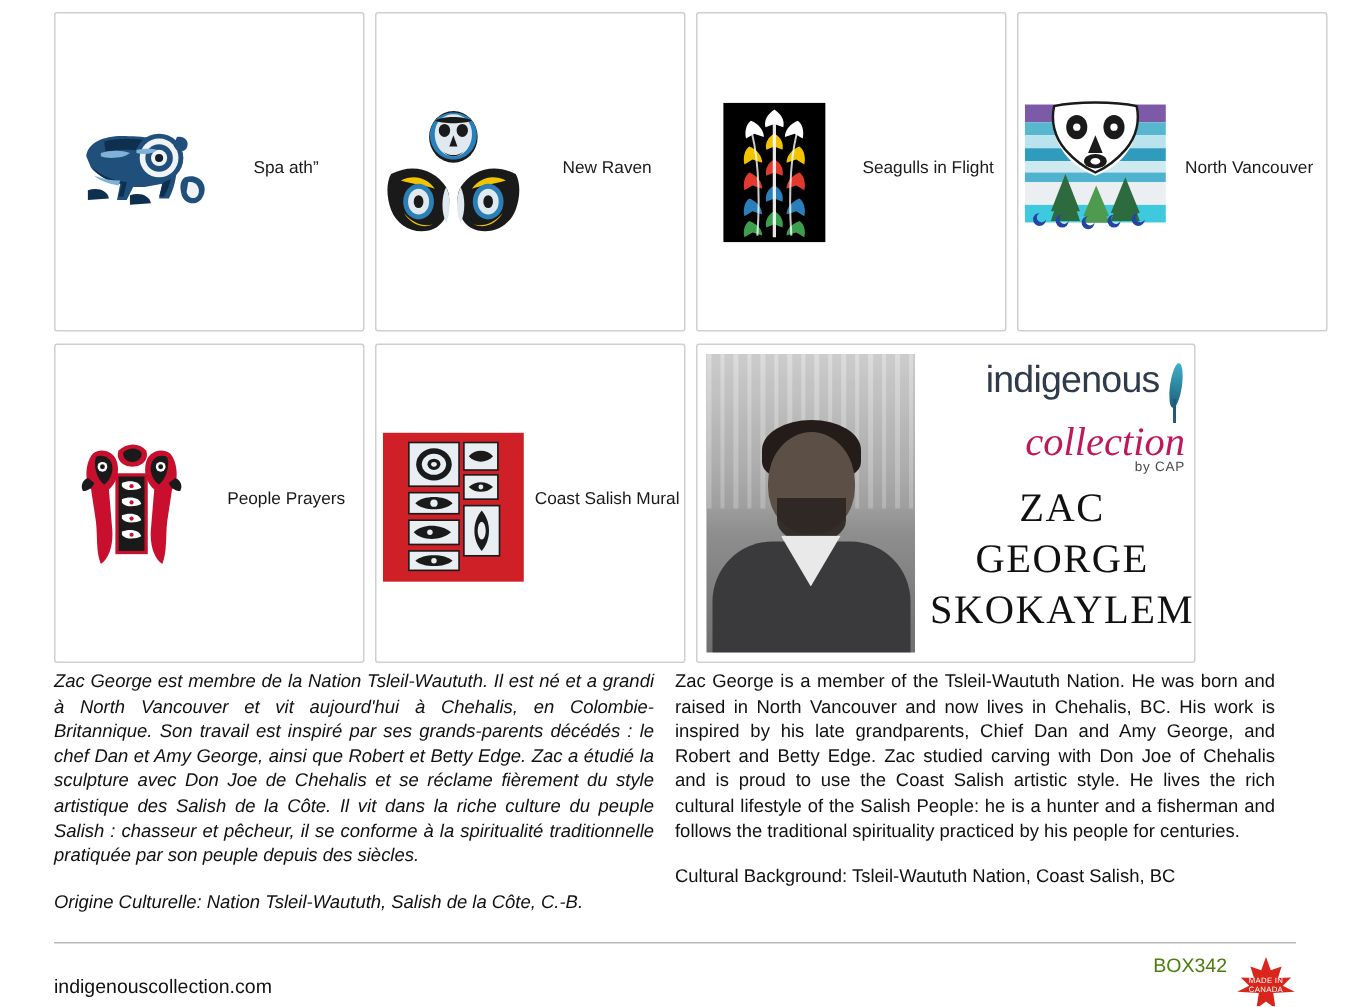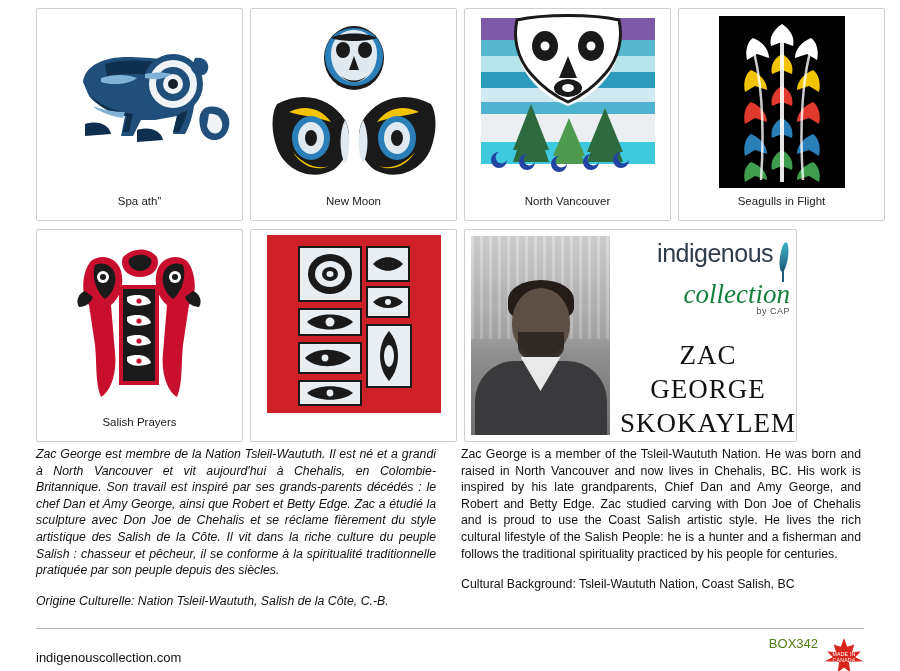--- a/index.html
+++ b/index.html
@@ -24,21 +24,21 @@
   }
   .row1 { left: 36px; top: 8px; }
   .row2 { left: 36px; top: 229px; }
 
   .card {
     background: #ffffff;
     border: 1px solid #cfcfcf;
     border-radius: 2px;
     width: 207px; height: 213px;
     display: flex;
-    flex-direction: column;
+    flex-direction: row;
     align-items: center;
     justify-content: flex-start;
     overflow: hidden;
   }
   .card .art {
     width: 100%;
     height: 186px;
     display: flex;
     align-items: center;
     justify-content: center;
@@ -167,47 +167,47 @@
   }
   .feather .f2 {
     position: absolute; left: 5px; top: 24px;
     width: 2px; height: 16px;
     background: #1d5d7a;
   }
   .logo-coll {
     font-family: "Liberation Serif", serif;
     font-style: italic;
     font-size: 27px;
-    color: #15803d;
+    color: #be185d;
     line-height: 28px;
     margin-top: -4px;
   }
   .logo-bycap {
     font-size: 9px;
     color: #4a4a4a;
     letter-spacing: .5px;
     margin-top: -2px;
   }
   .artist-name {
     font-family: "Liberation Serif", serif;
     font-size: 27px;
     letter-spacing: 1px;
     color: #111;
     text-align: center;
     line-height: 34px;
-    margin-top: 22px;
+    margin-top: 5px;
   }
 
   
   .text-panels {
     position: absolute;
     left: 36px; top: 446px;
     width: 828px;
     display: flex;
-    gap: 25px;
+    gap: 14px;
   }
   .panel { width: 400px; }
   .panel p {
     margin: 0 0 14px 0;
     font-size: 12.3px;
     line-height: 16.6px;
     color: #111;
     text-align: justify;
   }
   .panel.fr p { font-style: italic; }
@@ -344,21 +344,62 @@
             <ellipse cx="52" cy="126" rx="6" ry="8" fill="#1a1a1a"></ellipse>
             <ellipse cx="138" cy="126" rx="19" ry="22" fill="#2b7fb8"></ellipse>
             <ellipse cx="138" cy="126" rx="13" ry="16" fill="#dfe9ef"></ellipse>
             <ellipse cx="138" cy="126" rx="6" ry="8" fill="#1a1a1a"></ellipse>
 
             <path d="M86 108 C92 120 92 140 86 152 C80 140 80 120 86 108Z" fill="#dfe9ef"></path>
             <path d="M104 108 C98 120 98 140 104 152 C110 140 110 120 104 108Z" fill="#dfe9ef"></path>
           </g>
         </svg>
       </div>
-      <div class="caption">New Moon</div>
+      <div class="caption">New Raven</div>
+    </div>
+
+    <div class="card">
+      <div class="art">
+        <svg width="190" height="180" viewBox="0 0 190 180">
+          <rect x="32" y="4" width="126" height="172" fill="#000000"></rect>
+          <g>
+
+            <g fill="#ffffff">
+              <path d="M95 12 C104 18 108 26 106 34 L95 30 L84 34 C82 26 86 18 95 12Z"></path>
+              <path d="M66 26 C76 30 82 38 82 46 L70 42 L60 48 C58 40 60 30 66 26Z"></path>
+              <path d="M124 26 C114 30 108 38 108 46 L120 42 L130 48 C132 40 130 30 124 26Z"></path>
+            </g>
+            <g fill="#f2c300">
+              <path d="M95 42 C103 46 107 54 105 62 L95 58 L85 62 C83 54 87 46 95 42Z"></path>
+              <path d="M64 58 C74 62 80 70 80 78 L68 74 L58 80 C56 72 58 62 64 58Z"></path>
+              <path d="M126 58 C116 62 110 70 110 78 L122 74 L132 80 C134 72 132 62 126 58Z"></path>
+            </g>
+            <g fill="#e03a2f">
+              <path d="M95 74 C103 78 107 86 105 94 L95 90 L85 94 C83 86 87 78 95 74Z"></path>
+              <path d="M64 90 C74 94 80 102 80 110 L68 106 L58 112 C56 104 58 94 64 90Z"></path>
+              <path d="M126 90 C116 94 110 102 110 110 L122 106 L132 112 C134 104 132 94 126 90Z"></path>
+            </g>
+            <g fill="#2b7fb8">
+              <path d="M95 106 C103 110 107 118 105 126 L95 122 L85 126 C83 118 87 110 95 106Z"></path>
+              <path d="M64 122 C74 126 80 134 80 142 L68 138 L58 144 C56 136 58 126 64 122Z"></path>
+              <path d="M126 122 C116 126 110 134 110 142 L122 138 L132 144 C134 136 132 126 126 122Z"></path>
+            </g>
+            <g fill="#3f9e4d">
+              <path d="M95 138 C103 142 107 150 105 158 L95 154 L85 158 C83 150 87 142 95 138Z"></path>
+              <path d="M64 150 C74 154 80 160 80 168 L68 164 L58 170 C56 162 58 154 64 150Z"></path>
+              <path d="M126 150 C116 154 110 160 110 168 L122 164 L132 170 C134 162 132 154 126 150Z"></path>
+            </g>
+
+            <path d="M93 14 L97 14 L97 170 L93 170 Z" fill="#ffffff" opacity=".9"></path>
+            <path d="M64 30 C74 60 78 110 74 168" stroke="#ffffff" stroke-width="2.5" fill="none" opacity=".8"></path>
+            <path d="M126 30 C116 60 112 110 116 168" stroke="#ffffff" stroke-width="2.5" fill="none" opacity=".8"></path>
+          </g>
+        </svg>
+      </div>
+      <div class="caption">Seagulls in Flight</div>
     </div>
 
     <div class="card">
       <div class="art">
         <svg width="190" height="180" viewBox="0 0 190 180">
           <rect x="0" y="0" width="190" height="180" fill="#ffffff"></rect>
 
           <rect x="8" y="6" width="174" height="22" fill="#7d5aa8"></rect>
           <rect x="8" y="28" width="174" height="16" fill="#58b6cf"></rect>
           <rect x="8" y="44" width="174" height="16" fill="#b9e4ee"></rect>
@@ -396,61 +437,20 @@
             <path d="M26 140 a8 8 0 1 0 8 8 a6 6 0 1 1 -8 -8Z"></path>
             <path d="M54 142 a8 8 0 1 0 8 8 a6 6 0 1 1 -8 -8Z"></path>
             <path d="M86 144 a8 8 0 1 0 8 8 a6 6 0 1 1 -8 -8Z"></path>
             <path d="M118 142 a8 8 0 1 0 8 8 a6 6 0 1 1 -8 -8Z"></path>
             <path d="M148 140 a8 8 0 1 0 8 8 a6 6 0 1 1 -8 -8Z"></path>
           </g>
         </svg>
       </div>
       <div class="caption">North Vancouver</div>
     </div>
-
-    <div class="card">
-      <div class="art">
-        <svg width="190" height="180" viewBox="0 0 190 180">
-          <rect x="32" y="4" width="126" height="172" fill="#000000"></rect>
-          <g>
-
-            <g fill="#ffffff">
-              <path d="M95 12 C104 18 108 26 106 34 L95 30 L84 34 C82 26 86 18 95 12Z"></path>
-              <path d="M66 26 C76 30 82 38 82 46 L70 42 L60 48 C58 40 60 30 66 26Z"></path>
-              <path d="M124 26 C114 30 108 38 108 46 L120 42 L130 48 C132 40 130 30 124 26Z"></path>
-            </g>
-            <g fill="#f2c300">
-              <path d="M95 42 C103 46 107 54 105 62 L95 58 L85 62 C83 54 87 46 95 42Z"></path>
-              <path d="M64 58 C74 62 80 70 80 78 L68 74 L58 80 C56 72 58 62 64 58Z"></path>
-              <path d="M126 58 C116 62 110 70 110 78 L122 74 L132 80 C134 72 132 62 126 58Z"></path>
-            </g>
-            <g fill="#e03a2f">
-              <path d="M95 74 C103 78 107 86 105 94 L95 90 L85 94 C83 86 87 78 95 74Z"></path>
-              <path d="M64 90 C74 94 80 102 80 110 L68 106 L58 112 C56 104 58 94 64 90Z"></path>
-              <path d="M126 90 C116 94 110 102 110 110 L122 106 L132 112 C134 104 132 94 126 90Z"></path>
-            </g>
-            <g fill="#2b7fb8">
-              <path d="M95 106 C103 110 107 118 105 126 L95 122 L85 126 C83 118 87 110 95 106Z"></path>
-              <path d="M64 122 C74 126 80 134 80 142 L68 138 L58 144 C56 136 58 126 64 122Z"></path>
-              <path d="M126 122 C116 126 110 134 110 142 L122 138 L132 144 C134 136 132 126 126 122Z"></path>
-            </g>
-            <g fill="#3f9e4d">
-              <path d="M95 138 C103 142 107 150 105 158 L95 154 L85 158 C83 150 87 142 95 138Z"></path>
-              <path d="M64 150 C74 154 80 160 80 168 L68 164 L58 170 C56 162 58 154 64 150Z"></path>
-              <path d="M126 150 C116 154 110 160 110 168 L122 164 L132 170 C134 162 132 154 126 150Z"></path>
-            </g>
-
-            <path d="M93 14 L97 14 L97 170 L93 170 Z" fill="#ffffff" opacity=".9"></path>
-            <path d="M64 30 C74 60 78 110 74 168" stroke="#ffffff" stroke-width="2.5" fill="none" opacity=".8"></path>
-            <path d="M126 30 C116 60 112 110 116 168" stroke="#ffffff" stroke-width="2.5" fill="none" opacity=".8"></path>
-          </g>
-        </svg>
-      </div>
-      <div class="caption">Seagulls in Flight</div>
-    </div>
   </div>
 
   <div class="grid-row row2">
 
     <div class="card">
       <div class="art">
         <svg width="190" height="180" viewBox="0 0 190 180">
           <g>
 
             <path d="M46 28 C56 20 72 24 76 38 C80 52 74 66 66 72 L70 120 C72 140 66 158 56 164
@@ -480,21 +480,21 @@
               <circle cx="94" cy="88" r="2.6"></circle>
               <circle cx="94" cy="108" r="2.6"></circle>
               <circle cx="94" cy="128" r="2.6"></circle>
             </g>
 
             <path d="M78 24 C88 14 104 14 112 24 C116 34 108 44 95 44 C82 44 74 34 78 24Z" fill="#c8102e"></path>
             <path d="M84 26 C92 20 100 20 106 26 C108 32 102 38 95 38 C88 38 82 32 84 26Z" fill="#1a1a1a"></path>
           </g>
         </svg>
       </div>
-      <div class="caption">Salish Prayers</div>
+      <div class="caption">People Prayers</div>
     </div>
 
     <div class="card">
       <div class="art">
         <svg width="190" height="180" viewBox="0 0 190 180">
           <rect x="8" y="2" width="174" height="184" fill="#cf2027"></rect>
 
           <rect x="40" y="14" width="62" height="54" fill="#e8eef2" stroke="#1a1a1a" stroke-width="2"></rect>
           <g>
             <ellipse cx="71" cy="41" rx="22" ry="20" fill="#1a1a1a"></ellipse>
@@ -520,20 +520,21 @@
 
           <rect x="108" y="92" width="44" height="62" fill="#e8eef2" stroke="#1a1a1a" stroke-width="2"></rect>
           <path d="M130 98 C142 112 142 134 130 148 C118 134 118 112 130 98Z" fill="#1a1a1a"></path>
           <ellipse cx="130" cy="123" rx="5" ry="11" fill="#e8eef2"></ellipse>
 
           <rect x="40" y="148" width="62" height="24" fill="#e8eef2" stroke="#1a1a1a" stroke-width="2"></rect>
           <path d="M48 160 C58 151 84 151 94 160 C84 169 58 169 48 160Z" fill="#1a1a1a"></path>
           <circle cx="71" cy="160" r="3.4" fill="#e8eef2"></circle>
         </svg>
       </div>
+      <div class="caption">Coast Salish Mural</div>
     </div>
 
     <div class="card wide-bio">
       <div class="portrait">
         <div class="bg"></div>
         <div class="bldg"></div>
         <div class="body"></div>
         <div class="hair"></div>
         <div class="head"></div>
         <div class="beard"></div>

